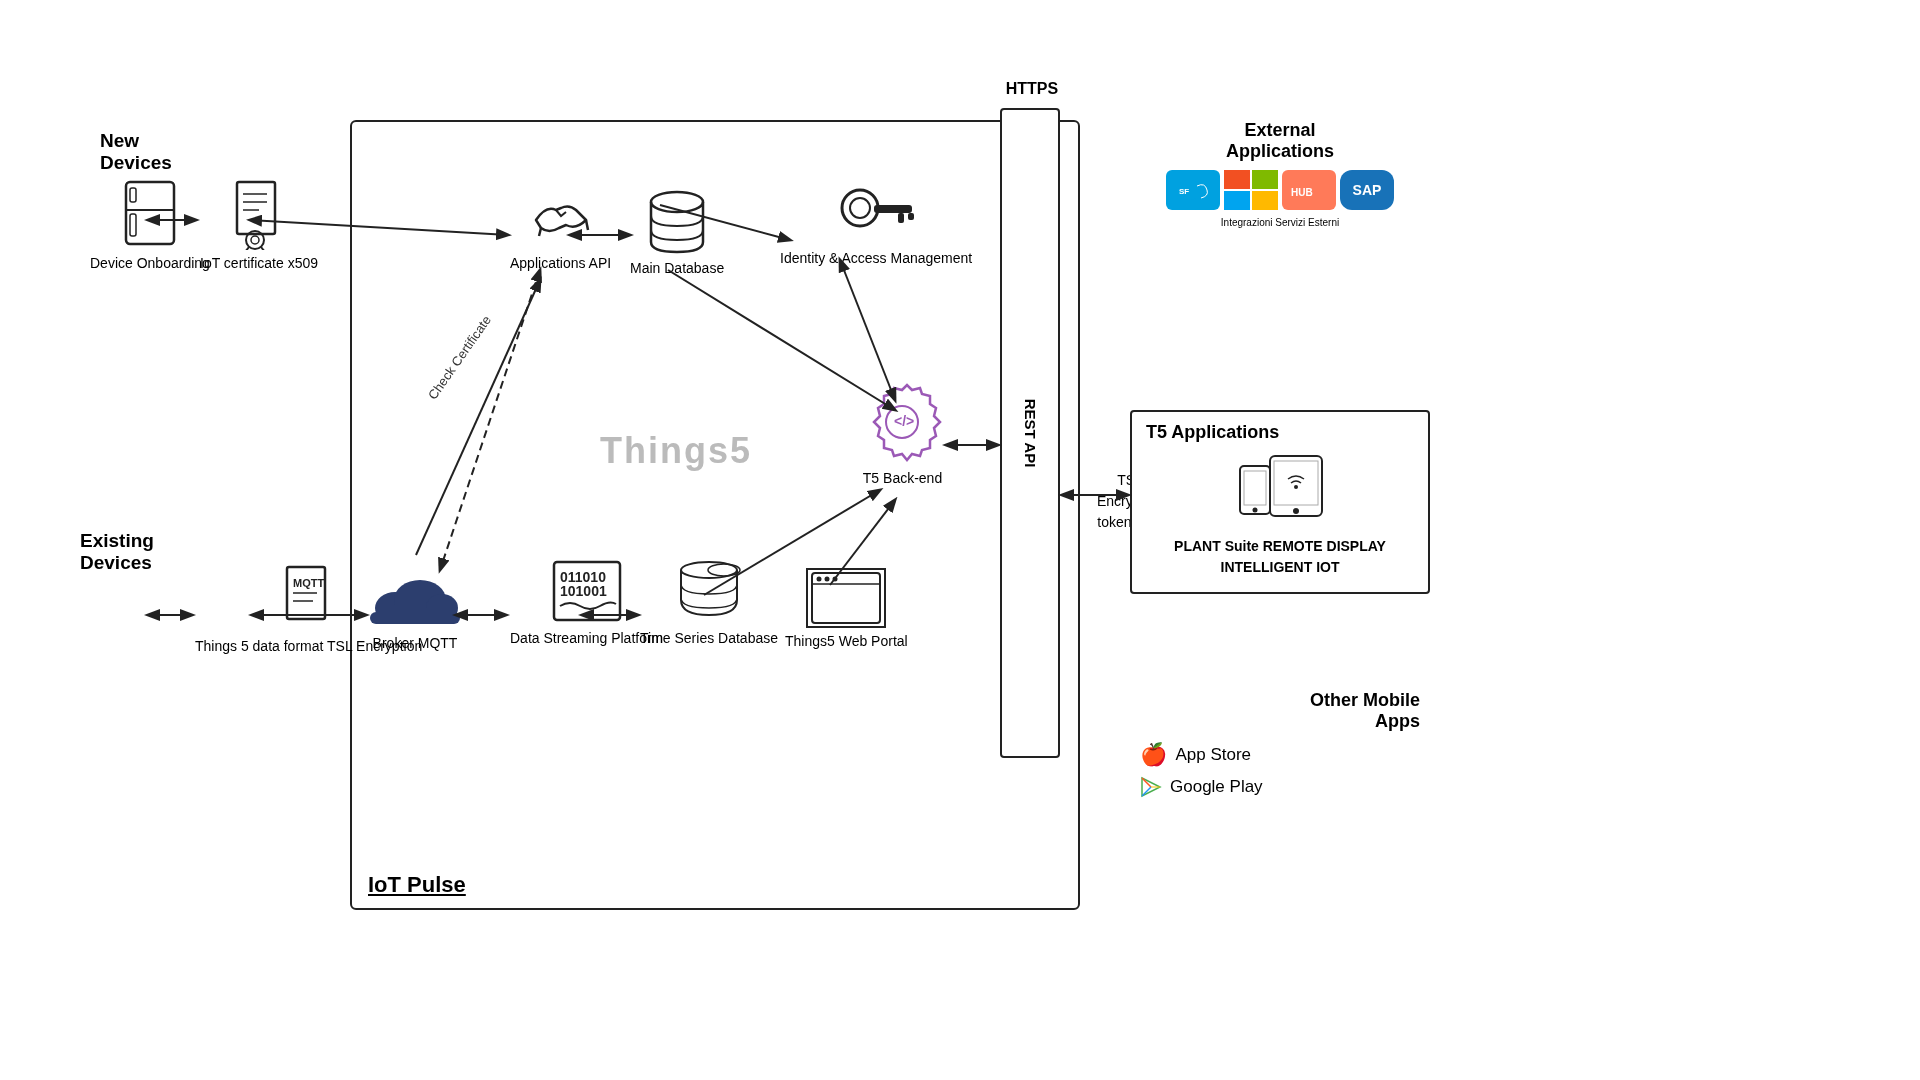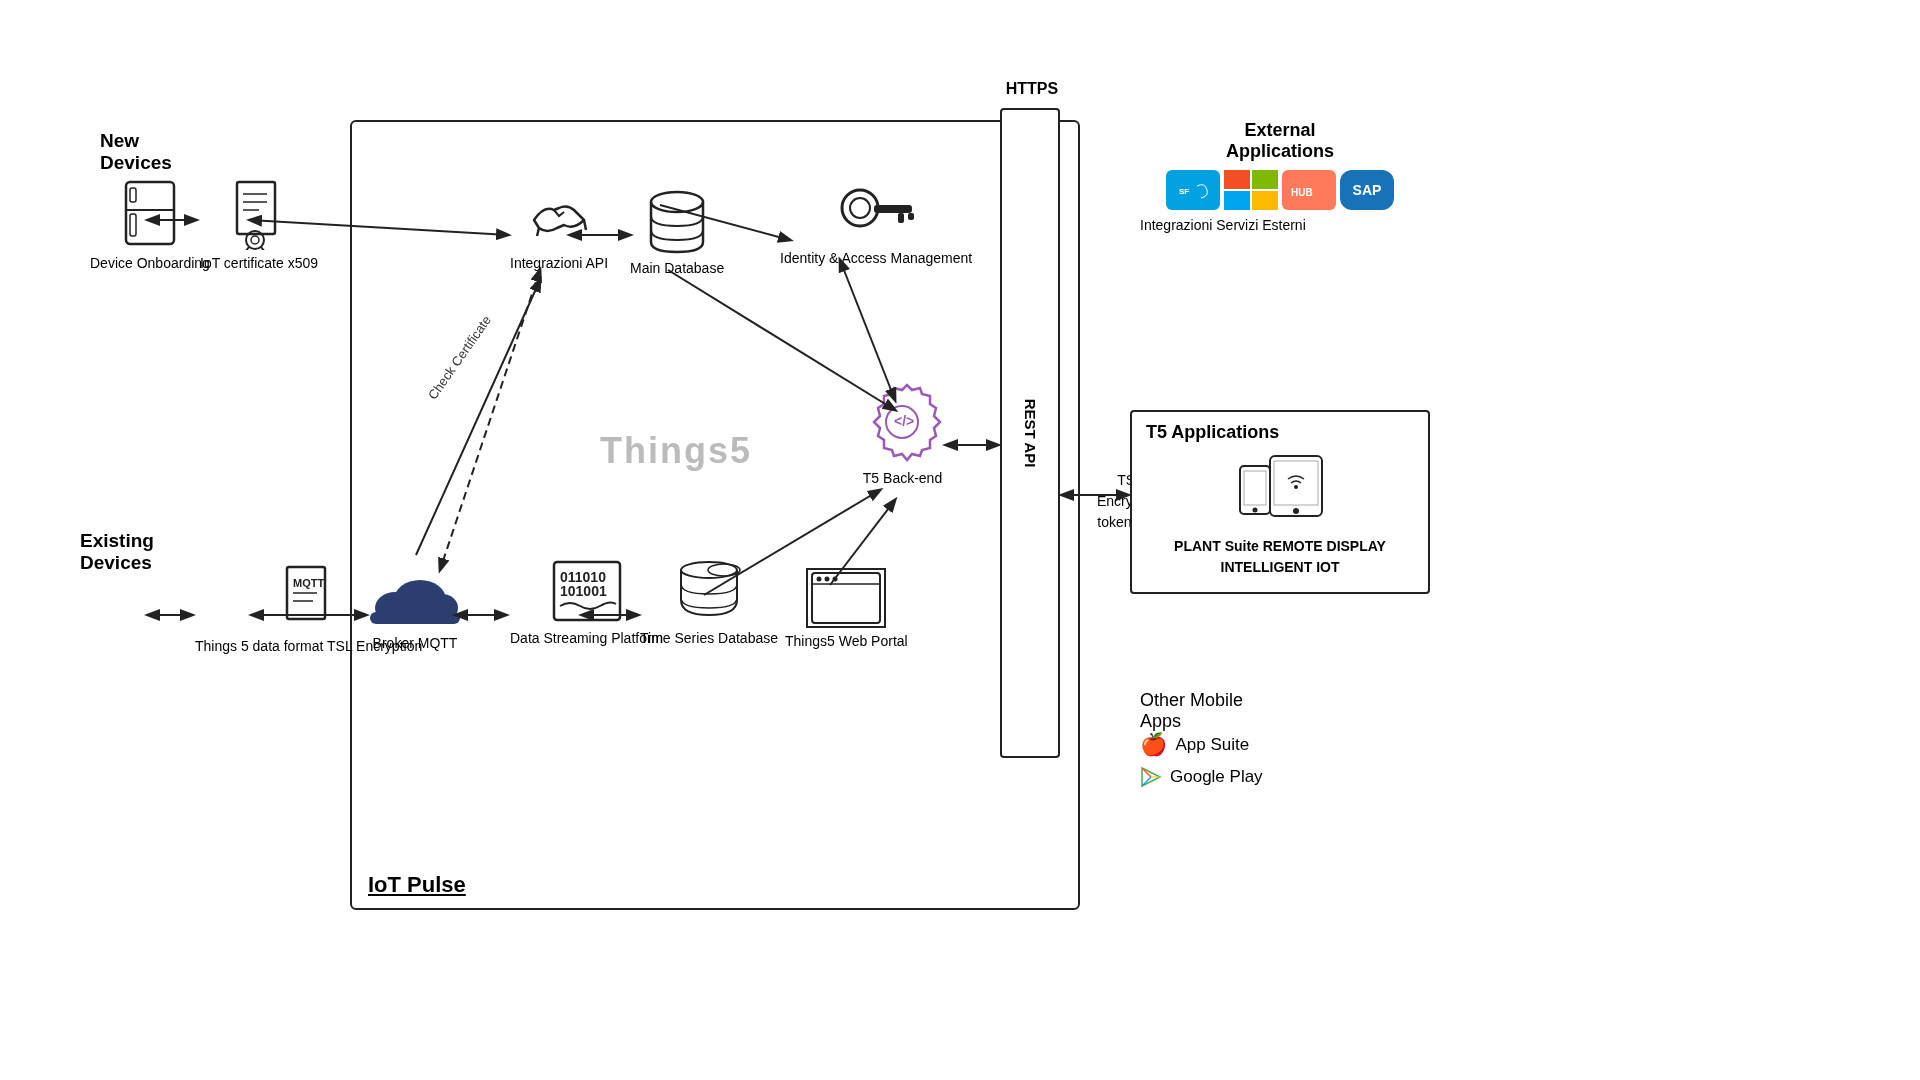--- a/index.html
+++ b/index.html
@@ -174,22 +174,22 @@
       background: #1872B8;
       display: flex;
       align-items: center;
       justify-content: center;
       color: white;
       font-size: 14px;
       font-weight: bold;
       border-radius: 12px;
     }
     .ext-sub-label {
-      text-align: left;
-      font-size: 14px;
+      text-align: center;
+      font-size: 10px;
       line-height: 1.4;
     }
 
     
     .t5-apps-box {
       position: absolute;
       left: 1090px;
       top: 370px;
       width: 300px;
       border: 2.5px solid #222;
@@ -215,23 +215,24 @@
     }
 
     
     .mobile-apps {
       position: absolute;
       left: 1100px;
       top: 650px;
       width: 280px;
     }
     .mobile-apps-title {
-      font-weight: normal;
+      font-weight: bold;
       font-size: 18px;
-      text-align: left;
+      text-align: right;
+      margin-bottom: 10px;
     }
     .store-row {
       display: flex;
       align-items: center;
       gap: 8px;
       margin-bottom: 8px;
       font-size: 16px;
     }
     .apple-icon {
       font-size: 22px;
@@ -371,21 +372,21 @@
     <span class="node-label">Broker MQTT</span>
   </div>
 
   <div class="node" style="left:470px; top:150px;">
     <svg width="60" height="60" viewBox="0 0 60 60">
       <path d="M5 30 Q15 15 25 20 L30 18 Q38 14 45 20 L55 30 Q45 40 35 35 L28 38 Q18 44 10 38 Z" fill="none" stroke="#222" stroke-width="2.5" stroke-linejoin="round"></path>
       <path d="M25 20 L30 26 L35 22" fill="none" stroke="#222" stroke-width="2"></path>
       <path d="M10 38 L8 46" stroke="#222" stroke-width="2.5"></path>
       <path d="M55 30 L57 40" stroke="#222" stroke-width="2.5"></path>
     </svg>
-    <span class="node-label">Integrazioni
+    <span class="node-label">Applications
 API</span>
   </div>
 
   <div class="node" style="left:590px; top:150px;">
     <svg width="60" height="65" viewBox="0 0 60 65">
       <ellipse cx="30" cy="12" rx="26" ry="10" fill="none" stroke="#222" stroke-width="2.5"></ellipse>
       <path d="M4 12 L4 52 Q4 62 30 62 Q56 62 56 52 L56 12" fill="none" stroke="#222" stroke-width="2.5"></path>
       <path d="M4 26 Q4 36 30 36 Q56 36 56 26" fill="none" stroke="#222" stroke-width="2"></path>
       <path d="M4 40 Q4 50 30 50 Q56 50 56 40" fill="none" stroke="#222" stroke-width="2"></path>
     </svg>
@@ -515,21 +516,21 @@
     <div class="t5-label">PLANT Suite
 REMOTE DISPLAY
 INTELLIGENT IOT</div>
   </div>
 
   <div class="mobile-apps">
     <div class="mobile-apps-title" style="white-space:pre-line;">Other Mobile
 Apps</div>
     <div class="store-row">
       <span class="apple-icon">🍎</span>
-      <span style="font-size:17px; font-weight:500;">App Suite</span>
+      <span style="font-size:17px; font-weight:500;">App Store</span>
     </div>
     <div class="store-row">
       <svg class="gplay-icon" viewBox="0 0 22 22">
         <polygon points="2,2 20,11 2,20" fill="none" stroke="#4CAF50" stroke-width="1.5"></polygon>
         <path d="M2 2 L11 11" stroke="#FF5722" stroke-width="1.5"></path>
         <path d="M2 20 L11 11" stroke="#2196F3" stroke-width="1.5"></path>
         <path d="M11 11 L20 11" stroke="#FFC107" stroke-width="1"></path>
       </svg>
       <span style="font-size:17px; font-weight:500;">Google Play</span>
     </div>

